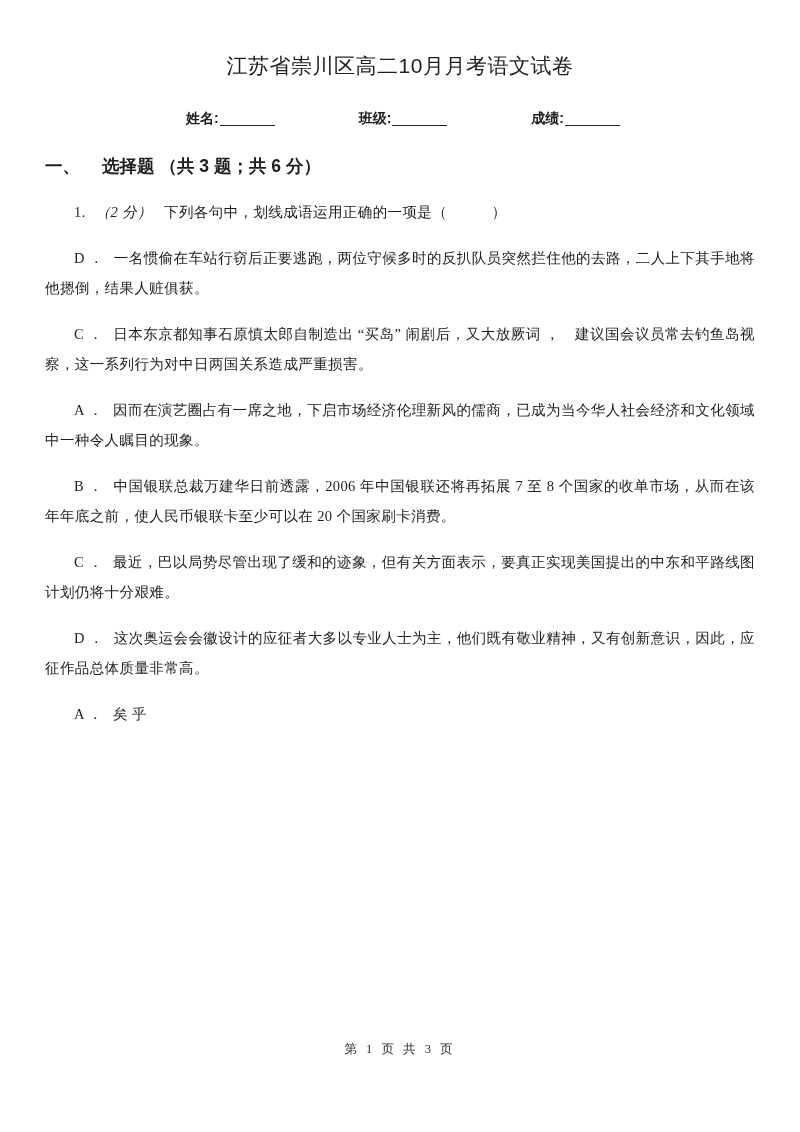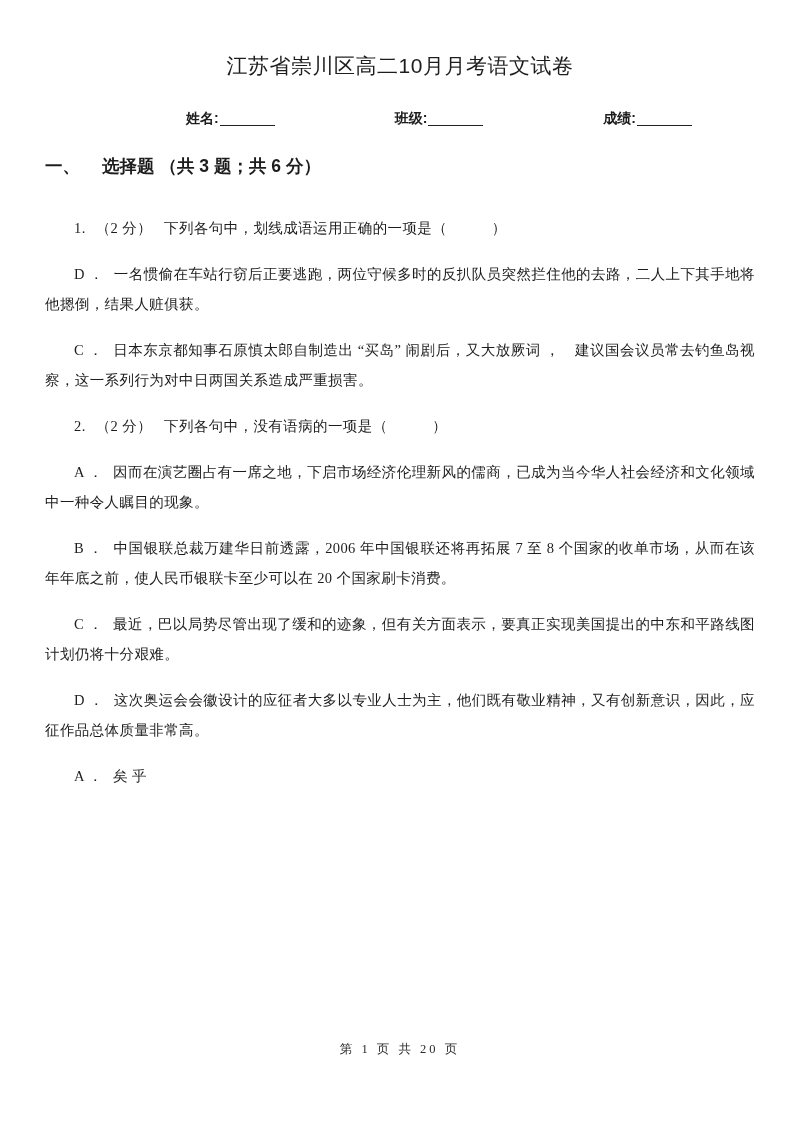--- a/index.html
+++ b/index.html
@@ -19,57 +19,57 @@
     font-size: 21px;
     font-weight: 400;
     margin: 0 0 26px 0;
     font-family: "Liberation Sans", "DejaVu Sans", sans-serif;
     letter-spacing: 0.5px;
   }
 
   .info-row {
     display: flex;
     margin: 0 0 26px 141px;
-    gap: 120px;
+    gap: 84px;
     font-size: 14px;
     font-weight: 700;
     font-family: "Liberation Sans", "DejaVu Sans", sans-serif;
     height: 22px;
     align-items: flex-end;
   }
   .info-field { white-space: nowrap; }
   .blank-line {
     display: inline-block;
     width: 55px;
     height: 16px;
     border-bottom: 1.5px solid #222222;
     vertical-align: -3px;
     margin-left: 1px;
   }
 
   .section-header {
     font-size: 17.5px;
     font-weight: 700;
     line-height: 24px;
-    margin: 0 0 35px 0;
+    margin: 0 0 19px 0;
     font-family: "Liberation Sans", "DejaVu Sans", sans-serif;
   }
   .sec-num { margin-right: 22px; }
   .sec-meta { margin-left: 5px; }
 
   .para {
     font-size: 14.5px;
     line-height: 30px;
     margin: 0 0 16px 0;
     text-align: justify;
     text-indent: 2em;
     letter-spacing: 0.4px;
   }
   .q-num { margin-right: 10px; }
-  .q-points { margin-right: 12px; }
+  .q-points { margin-right: 12px; font-style: italic; }
   .opt-label { margin-right: 10px; }
 
   .footer {
     position: absolute;
     left: 0; right: 0;
     bottom: 74px;
     text-align: center;
     font-size: 12.5px;
     letter-spacing: 3px;
     color: #2a2a2a;
@@ -104,23 +104,20 @@
     </p>
     <p class="para option">
       <span class="opt-label">D ．</span><span class="opt-text">一名惯偷在车站行窃后正要逃跑，两位守候多时的反扒队员突然拦住他的去路，二人上下其手地将他摁倒，结果人赃俱获。</span>
     </p>
     <p class="para option">
       <span class="opt-label">C ．</span><span class="opt-text">日本东京都知事石原慎太郎自制造出 “买岛” 闹剧后，又大放厥词 ，　建议国会议员常去钓鱼岛视察，这一系列行为对中日两国关系造成严重损害。</span>
     </p>
   </div>
 
   <div class="question">
-    <p class="para stem">
-      <span class="q-num">2.</span><span class="q-points">（2 分）</span><span class="q-text">下列各句中，没有语病的一项是（　　　）</span>
-    </p>
     <p class="para option">
       <span class="opt-label">A ．</span><span class="opt-text">因而在演艺圈占有一席之地，下启市场经济伦理新风的儒商，已成为当今华人社会经济和文化领域中一种令人瞩目的现象。</span>
     </p>
     <p class="para option">
       <span class="opt-label">B ．</span><span class="opt-text">中国银联总裁万建华日前透露，2006 年中国银联还将再拓展 7 至 8 个国家的收单市场，从而在该年年底之前，使人民币银联卡至少可以在 20 个国家刷卡消费。</span>
     </p>
     <p class="para option">
       <span class="opt-label">C ．</span><span class="opt-text">最近，巴以局势尽管出现了缓和的迹象，但有关方面表示，要真正实现美国提出的中东和平路线图计划仍将十分艰难。</span>
     </p>
     <p class="para option">
@@ -129,13 +126,13 @@
   </div>
 
   <div class="question">
     <p class="para option">
       <span class="opt-label">A ．</span><span class="opt-text">矣  乎</span>
     </p>
   </div>
 
 </div>
 
-<div class="footer">第 1 页 共 20 页</div>
+<div class="footer">第 1 页 共 3 页</div>
 
 </body></html>

